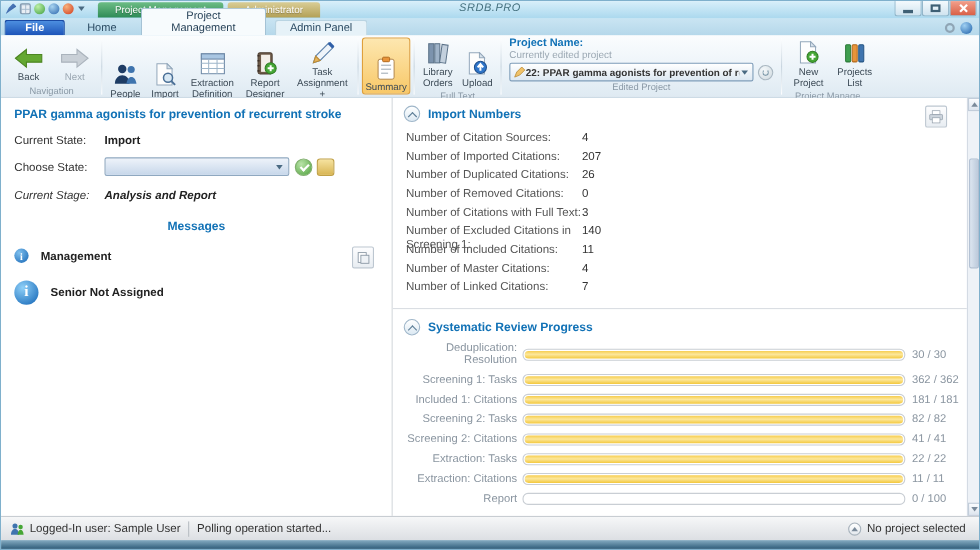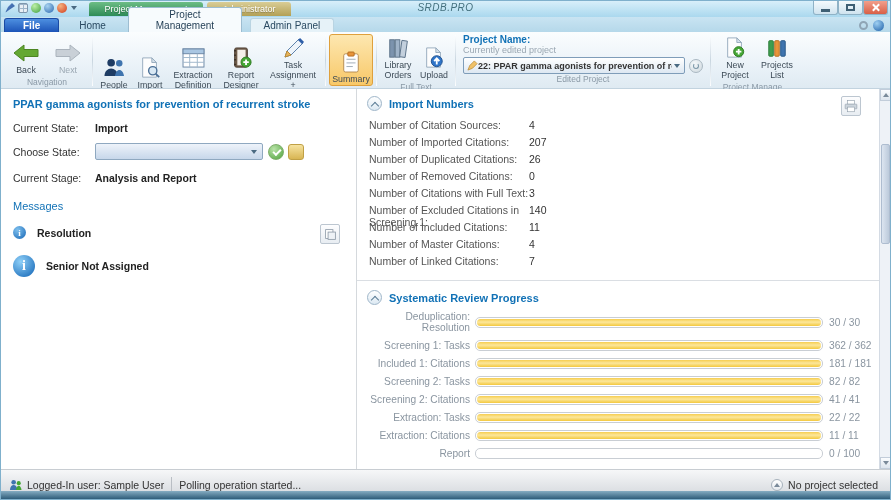--- a/index.html
+++ b/index.html
@@ -98,21 +98,21 @@
   .state-combo { width:168px; height:17px; border:1px solid #8fa8c0; border-radius:2px;
                  background:linear-gradient(#eef3fa,#c7d7ea); display:flex; align-items:center;
                  justify-content:flex-end; padding-right:3px; }
   .check-btn { width:16px; height:16px; border-radius:50%; margin-left:5px;
                background:radial-gradient(circle at 35% 30%,#b9e3a8,#4fa23d);
                border:1px solid #7fae6c; position:relative; }
   .check-btn:after { content:""; position:absolute; left:4px; top:4px; width:6px; height:3px;
                border-left:2px solid #fff; border-bottom:2px solid #fff; transform:rotate(-45deg); }
   .gold-btn { width:16px; height:16px; border-radius:3px; margin-left:4px;
               background:linear-gradient(#f6e3a0,#d8b553); border:1px solid #c0a045; }
-  .lp-messages { font-size:11px; font-weight:normal; color:#1272b6; margin:16px 0 14px; }
+  .lp-messages { font-size:11px; font-weight:bold; color:#1272b6; margin:16px 0 14px;text-align:center; }
   .info-small { width:13px; height:13px; border-radius:50%; flex:0 0 auto;
                 background:radial-gradient(circle at 35% 30%,#7fc0ee,#1565b4);
                 color:#fff; font-size:9px; font-weight:bold; font-family:"Liberation Serif",serif;
                 display:flex; align-items:center; justify-content:center; }
   .info-big { width:22px; height:22px; border-radius:50%; flex:0 0 auto;
               background:radial-gradient(circle at 35% 30%,#8fd0f8,#0f62b4);
               color:#fff; font-size:14px; font-weight:bold; font-family:"Liberation Serif",serif;
               display:flex; align-items:center; justify-content:center; }
   .msg-row { display:flex; align-items:center; gap:11px; margin-bottom:16px; font-size:10.5px; }
   .msg-row b { color:#222; }
@@ -151,21 +151,21 @@
   .vs-btn { position:absolute; left:0; width:11px; height:12px; background:linear-gradient(#fafcfe,#dde5ee);
             border:1px solid #c2cdda; display:flex; align-items:center; justify-content:center; }
   .vs-up { top:0; } .vs-down { bottom:0; }
   .tri-up { width:0;height:0;border-left:3px solid transparent;border-right:3px solid transparent;border-bottom:4px solid #7a8a9a; }
   .tri-down { width:0;height:0;border-left:3px solid transparent;border-right:3px solid transparent;border-top:4px solid #7a8a9a; }
   .vs-thumb { position:absolute; left:1px; top:55px; width:9px; height:100px; border-radius:2px;
               background:linear-gradient(90deg,#dce5f0,#bccadb); border:1px solid #aebdd0; }
 
   
   .statusbar { height:22px; flex:0 0 auto; background:linear-gradient(#f6f7f8,#dcdfe3);
-               border-top:1px solid #c8cdd2; display:flex; align-items:flex-end;
+               border-top:1px solid #c8cdd2; display:flex; align-items:center;
                font-size:10.5px; color:#333; padding:0 8px; }
   .sb-sep { width:1px; height:14px; background:#b9bec4; margin:0 7px; }
   .sb-right { margin-left:auto; display:flex; align-items:center; gap:5px; padding-right:4px; }
   .sb-circle { width:12px; height:12px; border-radius:50%; border:1px solid #a7b2bc;
                background:linear-gradient(#fff,#e4e9ee); display:flex; align-items:center; justify-content:center; }
   .bottomstrip { height:8px; flex:0 0 auto; background:linear-gradient(#85acc2,#2f5d7a); }
 </style>
 </head>
 <body>
 
@@ -403,30 +403,30 @@
       <div class="lrow">
         <span class="lrow-label">Choose State:</span>
         <div class="state-combo">
           <span></span>
           <span class="combo-arrow"></span>
         </div>
         <span class="check-btn"></span>
         <span class="gold-btn"></span>
       </div>
 
-      <div class="lrow" style="margin-top:12px;">
+      <div class="lrow" style="margin-top:12px;font-style:italic;">
         <span class="lrow-label">Current Stage:</span>
         <span class="lrow-value">Analysis and Report</span>
       </div>
 
       <div class="lp-messages">Messages</div>
 
       <div class="msg-row">
         <span class="info-small">i</span>
-        <b>Resolution</b>
+        <b>Management</b>
       </div>
 
       <div class="msg-row" style="margin-top:6px;">
         <span class="info-big">i</span>
         <b>Senior Not Assigned</b>
       </div>
       <div class="icon-btn msg-action">
         <svg width="13" height="13" viewBox="0 0 16 16">
             <rect x="2" y="2" width="9" height="11" fill="#fff" stroke="#8b98a5"></rect>
             <rect x="5" y="5" width="9" height="9" fill="#eef2f6" stroke="#8b98a5"></rect>

